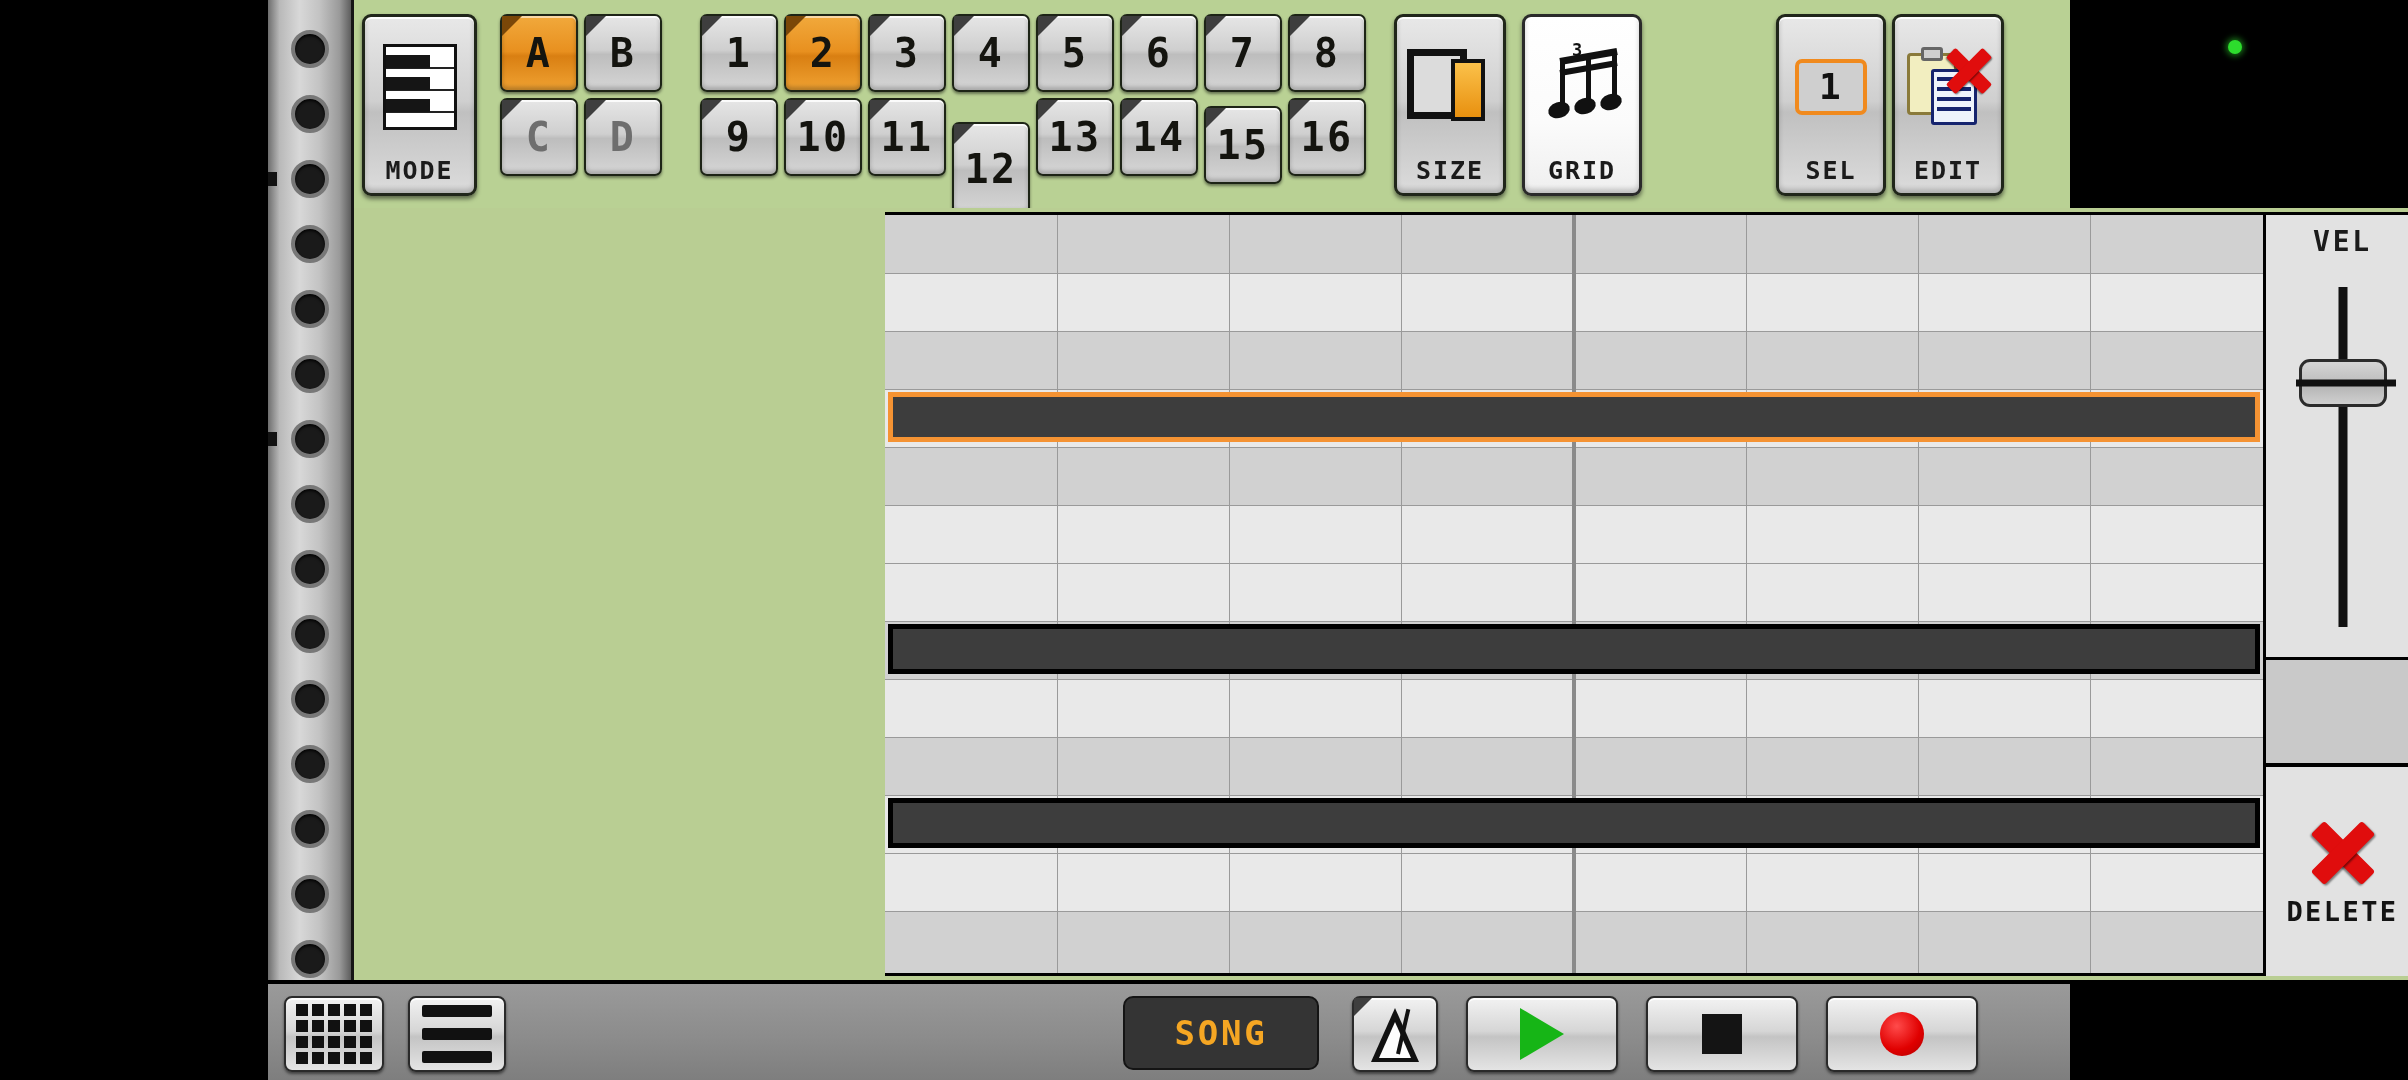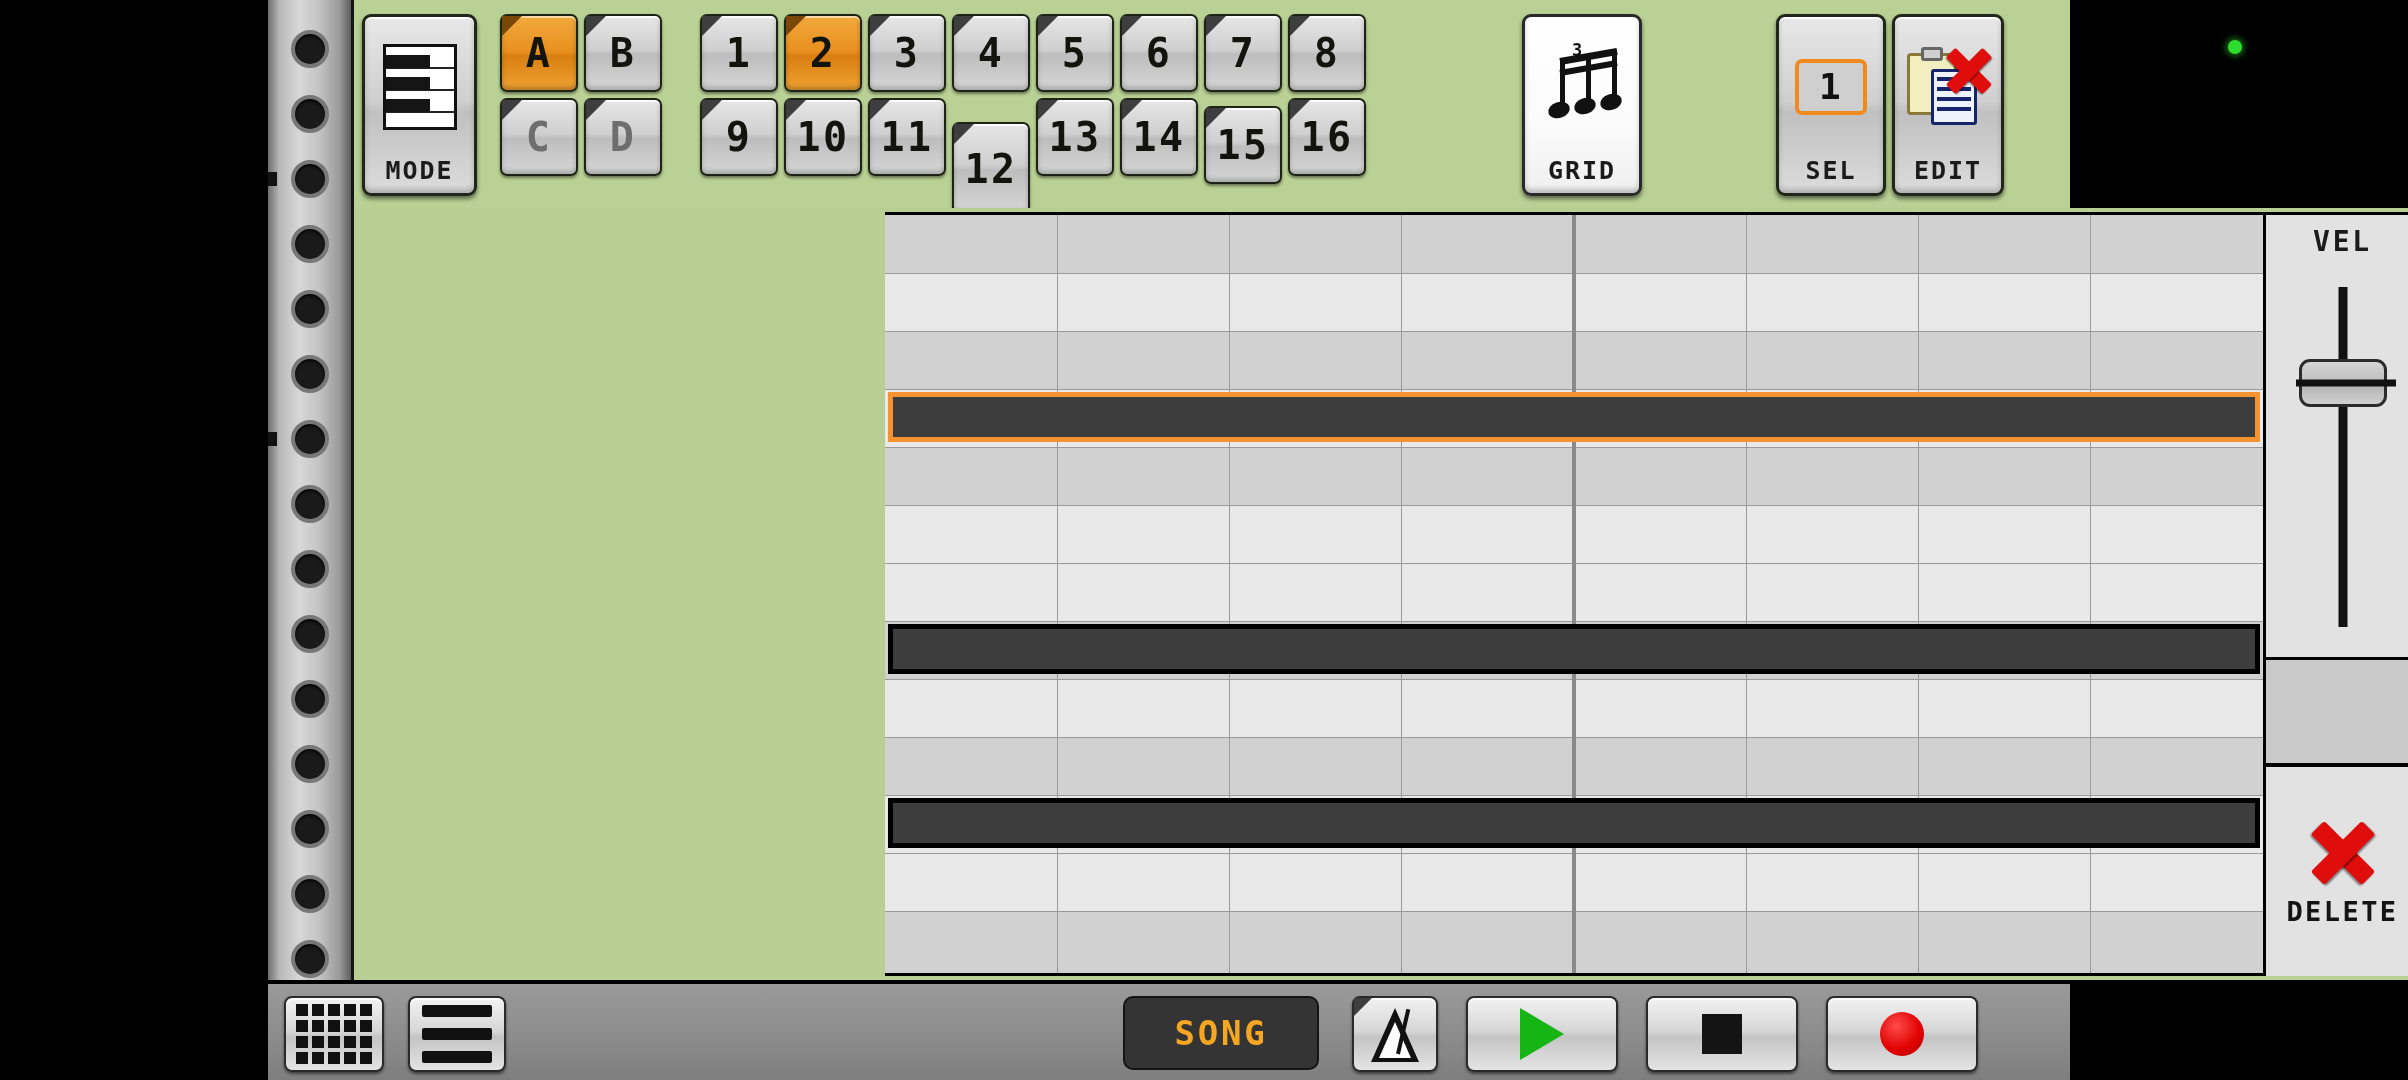--- a/index.html
+++ b/index.html
@@ -396,20 +396,32 @@
 
       <div class="key bevel lcd key-num" style="left:346px; top:98px; width:78px; height:78px;">9</div>
       <div class="key bevel lcd key-num" style="left:430px; top:98px; width:78px; height:78px;">10</div>
       <div class="key bevel lcd key-num" style="left:514px; top:98px; width:78px; height:78px;">11</div>
       <div class="key bevel lcd key-num" style="left:598px; top:98px; width:78px; height:93px;margin-top:24px;">12</div>
       <div class="key bevel lcd key-num" style="left:682px; top:98px; width:78px; height:78px;">13</div>
       <div class="key bevel lcd key-num" style="left:766px; top:98px; width:78px; height:78px;">14</div>
       <div class="key bevel lcd key-num" style="left:850px; top:106px; width:78px; height:78px;">15</div>
       <div class="key bevel lcd key-num" style="left:934px; top:98px; width:78px; height:78px;">16</div>
 
+      <div class="bigkey" style="left:1040px; top:14px; width:112px; height:182px;">
+        <div class="gfx">
+          <div style="position:relative; width:86px; height:76px;">
+            <div style="position:absolute; left:0; top:0; width:60px; height:70px;
+                        background:#dcdcdc; border:7px solid #111;"></div>
+            <div style="position:absolute; left:44px; top:10px; width:34px; height:62px;
+                        background:linear-gradient(to bottom,#fbc14a,#e8900f);
+                        border:4px solid #111;"></div>
+          </div>
+        </div>
+        <div class="cap lcd">Size</div>
+      </div>
 
       <div class="bigkey white-bg" style="left:1168px; top:14px; width:120px; height:182px;">
         <div class="gfx">
           <div style="position:relative; width:88px; height:86px;">
             <div class="lcd" style="position:absolute; left:34px; top:-4px; font-size:17px; color:#111;">3</div>
 
             <div style="position:absolute; left:22px; top:14px; width:58px; height:7px;
                         background:#111; transform:rotate(-10deg); transform-origin:left center;"></div>
             <div style="position:absolute; left:22px; top:26px; width:58px; height:6px;
                         background:#111; transform:rotate(-10deg); transform-origin:left center;"></div>

